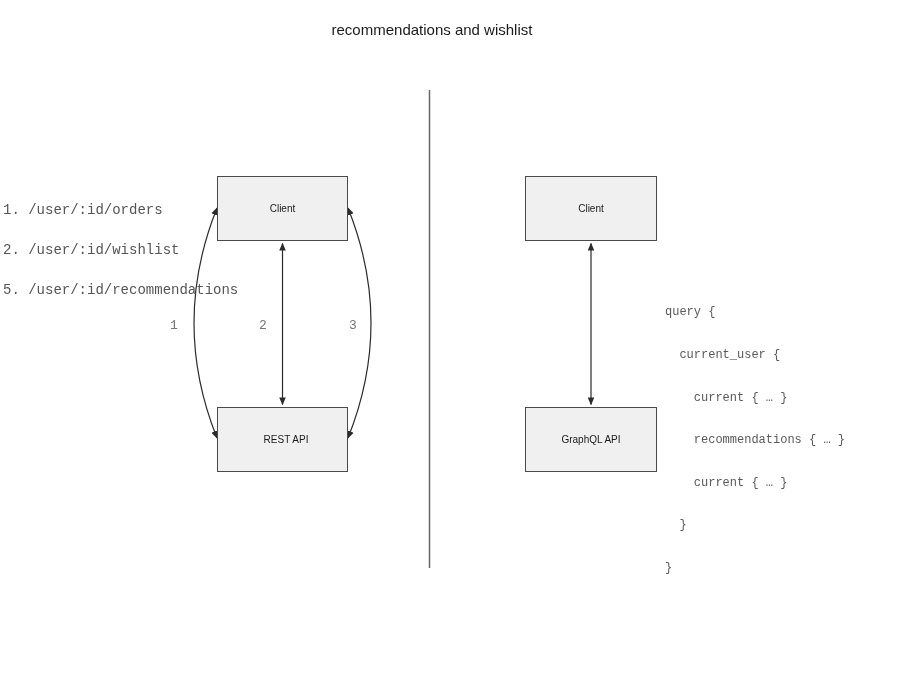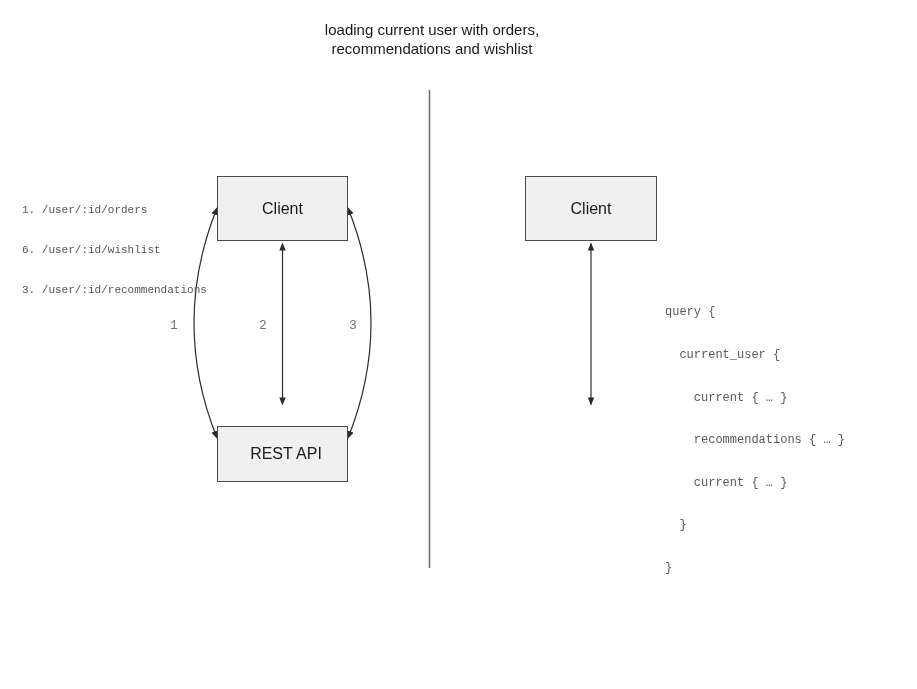--- a/index.html
+++ b/index.html
@@ -34,36 +34,36 @@
     color: #1a1a1a;
   }
   .node-box {
     position: absolute;
     background: #f0f0f0;
     border: 1.5px solid #4a4a4a;
     box-sizing: border-box;
     display: flex;
     align-items: center;
     justify-content: center;
-    font-size: 16px;
+    font-size: 10px;
     color: #1a1a1a;
   }
   .box-client-left  { left: 217px; top: 176px; width: 131px; height: 65px; }
-  .box-rest-api     { left: 217px; top: 426px; width: 131px; height: 56px; padding-left: 7px; }
+  .box-rest-api     { left: 217px; top: 407px; width: 131px; height: 65px; padding-left: 7px; }
   .box-client-right { left: 525px; top: 176px; width: 132px; height: 65px; }
   .box-graphql-api  { left: 525px; top: 407px; width: 132px; height: 65px; }
   .code {
     position: absolute;
     font-family: "Liberation Mono", "DejaVu Sans Mono", monospace;
     white-space: pre;
   }
   .endpoints {
-    left: 22px;
+    left: 3px;
     top: 178px;
-    font-size: 11px;
+    font-size: 14px;
     line-height: 13.2px;
     color: #555555;
   }
   .query {
     left: 665px;
     top: 277px;
     font-size: 12px;
     line-height: 14.2px;
     color: #595959;
   }
@@ -77,57 +77,59 @@
   .lbl-1 { left: 174px; top: 325px; }
   .lbl-2 { left: 263px; top: 325px; }
   .lbl-3 { left: 353px; top: 325px; }
 </style>
 </head>
 <body>
 
 <div class="canvas">
 
   <div class="title">
-    <div>loading current user with orders,</div>
     <div>recommendations and wishlist</div>
   </div>
 
   <svg class="overlay" viewBox="0 0 917 689" xmlns="http://www.w3.org/2000/svg">
     <defs>
       <marker id="ah" viewBox="0 0 10 10" refX="9" refY="5" markerWidth="6.5" markerHeight="6.5" orient="auto-start-reverse">
         <path d="M 0 0.8 L 10 5 L 0 9.2 z" fill="#2b2b2b"></path>
       </marker>
     </defs>
     <line x1="429.5" y1="90" x2="429.5" y2="568" stroke="#686868" stroke-width="1.5"></line>
     <path d="M 217 208 Q 171 323 217 438" fill="none" stroke="#2b2b2b" stroke-width="1.2" marker-start="url(#ah)" marker-end="url(#ah)"></path>
     <line x1="282.5" y1="243.5" x2="282.5" y2="404.5" stroke="#2b2b2b" stroke-width="1.2" marker-start="url(#ah)" marker-end="url(#ah)"></line>
     <path d="M 348 208 Q 394 323 348 438" fill="none" stroke="#2b2b2b" stroke-width="1.2" marker-start="url(#ah)" marker-end="url(#ah)"></path>
     <line x1="591" y1="243.5" x2="591" y2="404.5" stroke="#2b2b2b" stroke-width="1.2" marker-start="url(#ah)" marker-end="url(#ah)"></line>
   </svg>
 
   <div class="code endpoints">
     <div>1. /user/:id/orders</div>
-    <div>6. /user/:id/wishlist</div>
-    <div>3. /user/:id/recommendations</div>
+    <div>2. /user/:id/wishlist</div>
+    <div>5. /user/:id/recommendations</div>
   </div>
 
   <div class="node-box box-client-left">
     <span>Client</span>
   </div>
   <div class="node-box box-rest-api">
     <span>REST API</span>
   </div>
 
   <span class="arrow-label lbl-1">1</span>
   <span class="arrow-label lbl-2">2</span>
   <span class="arrow-label lbl-3">3</span>
 
   <div class="node-box box-client-right">
     <span>Client</span>
   </div>
+  <div class="node-box box-graphql-api">
+    <span>GraphQL API</span>
+  </div>
 
   <div class="code query">
     <div>query {</div>
     <div>  current_user {</div>
     <div>    current { … }</div>
     <div>    recommendations { … }</div>
     <div>    current { … }</div>
     <div>  }</div>
     <div>}</div>
   </div>

